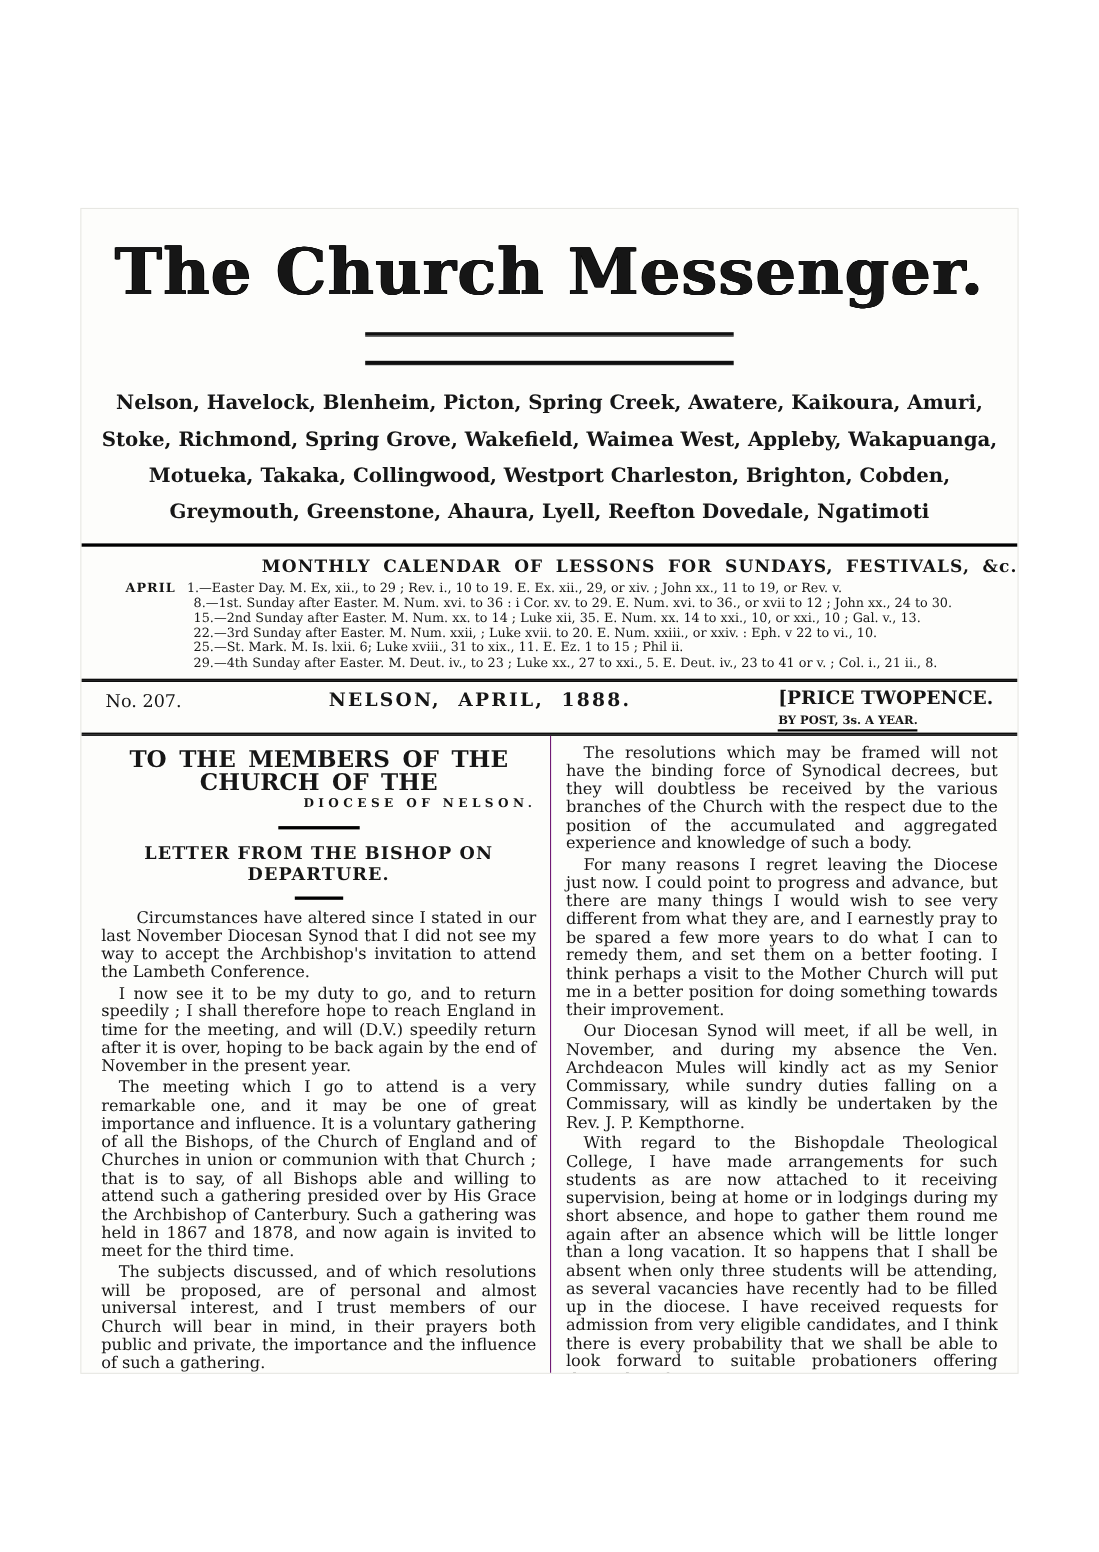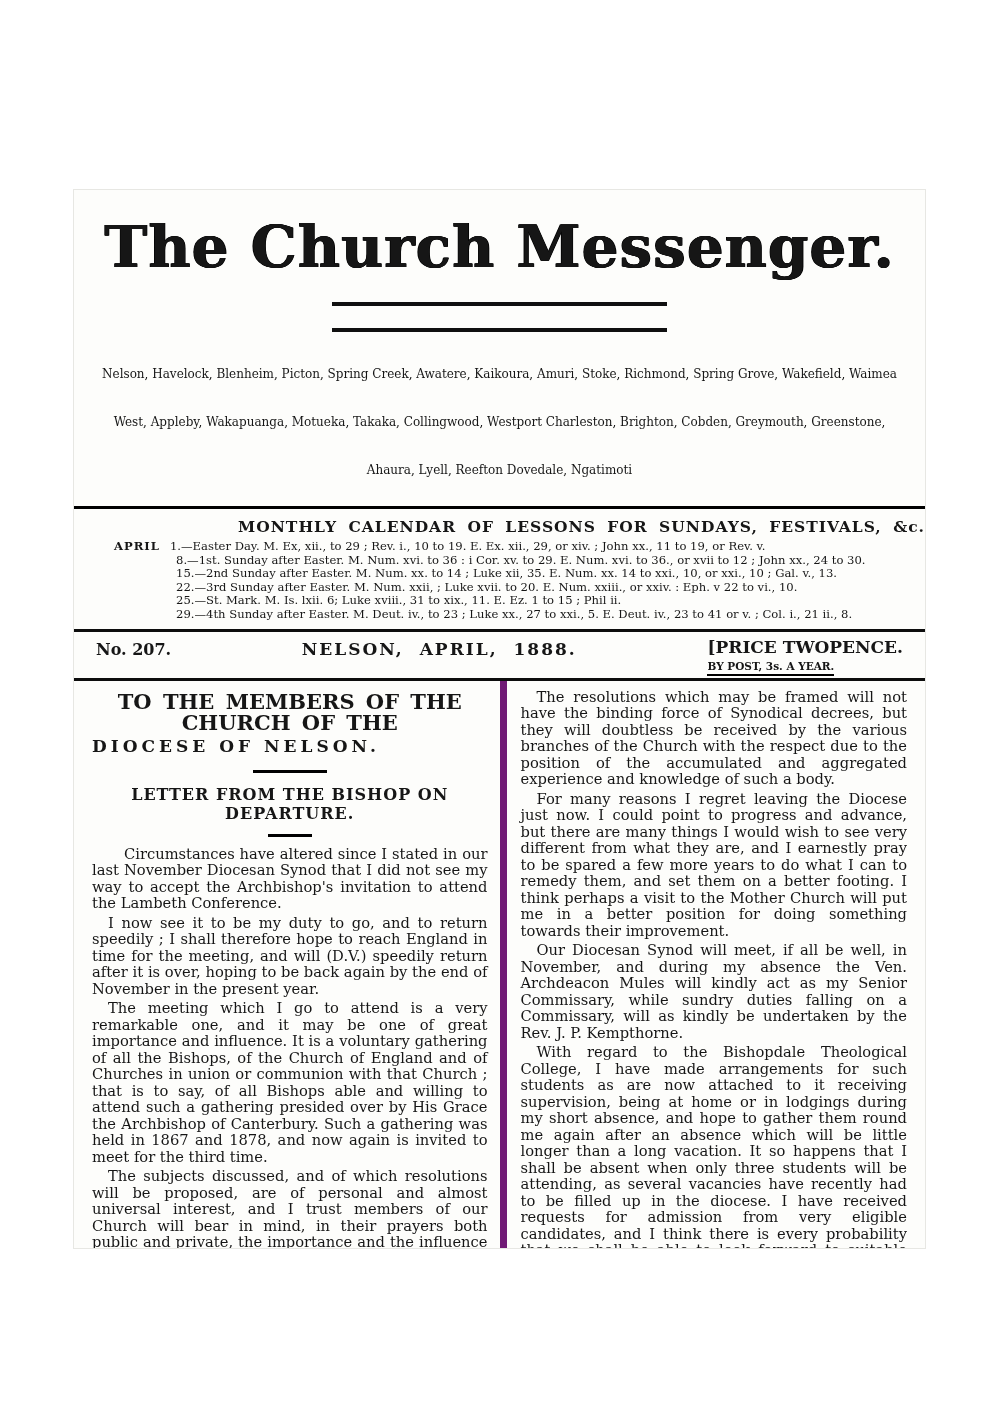--- a/index.html
+++ b/index.html
@@ -17,21 +17,21 @@
   }
   .rule-double-short{
     width:335px;margin:14px auto 10px;height:3px;
     border-top:3px solid #101010;border-bottom:1px solid #101010;box-sizing:border-box;
   }
   .rule-double-short.below{margin:12px auto 6px;}
   .diocese{
     text-align:center;font-size:21px;letter-spacing:9px;word-spacing:14px;margin:2px 0 0;
   }
   .places{
-    font-weight:normal;font-size:12px;line-height:48px;text-align:center;
+    font-weight:bold;font-size:18px;line-height:33px;text-align:center;
     padding:8px 6px 0;margin:4px 8px 0;
   }
   .rule-heavy{border-top:3px solid #000;margin:12px 0 0;}
   
   .cal-heading{
     text-align:right;font-weight:bold;font-size:15.5px;letter-spacing:1px;word-spacing:5px;
     margin:8px 0 4px;
   }
   .cal-rows{font-size:11.6px;line-height:13.6px;padding:0 8px 0 40px;}
   .cal-row{white-space:nowrap;}
@@ -39,31 +39,31 @@
   .cal-month{font-weight:bold;letter-spacing:1px;margin-right:10px;}
   .rule-double-full{
     margin:7px 0 0;height:4px;
     border-top:2px solid #0d0d0d;border-bottom:1px solid #0d0d0d;box-sizing:border-box;
   }
   
   .dateline{
     display:flex;justify-content:space-between;align-items:flex-start;
     padding:6px 22px 1px;height:32px;
   }
-  .issue-no{font-size:16px;padding-top:2px;font-weight:bold;}
+  .issue-no{font-size:16px;padding-top:2px;}
   .place-date{font-size:17px;font-weight:bold;letter-spacing:2px;word-spacing:8px;padding-top:1px;}
   .price{font-weight:bold;line-height:1.1;}
   .price-main{font-size:17px;display:block;}
   .price-sub{font-size:10.5px;display:inline-block;border-bottom:2px solid #000;padding-bottom:1px;}
   
   .columns{display:flex;flex:1;margin:0 10px;}
   .col{width:50%;box-sizing:border-box;padding:10px 12px 0 8px;}
-  .col.right{border-left:7px solid #701a75;padding:8px 8px 0 14px;}
+  .col.right{border-left:1px solid #701a75;padding:8px 8px 0 14px;}
   .col-heading{text-align:center;font-weight:bold;font-size:21px;line-height:21px;word-spacing:4px;}
-  .col-heading-sub{text-align:left;font-weight:bold;font-size:17px;letter-spacing:4px;margin-top:3px;}
+  .col-heading-sub{text-align:right;font-weight:bold;font-size:11px;letter-spacing:4px;margin-top:3px;}
   .rule-short{width:74px;border-top:3px solid #000;margin:14px auto 12px;}
   .rule-short.tiny{width:44px;margin:11px auto 9px;border-top-width:3px;}
   .article-subheading{text-align:center;font-weight:bold;font-size:16px;letter-spacing:1px;}
   .salutation{font-variant:small-caps;font-size:16.5px;letter-spacing:0.5px;margin:2px 0 2px;}
   .col p{
     margin:0 0 3px;text-align:justify;text-indent:16px;
     font-size:14.7px;line-height:16.5px;
   }
   .col p.p-deep{text-indent:32px;}
 </style>

